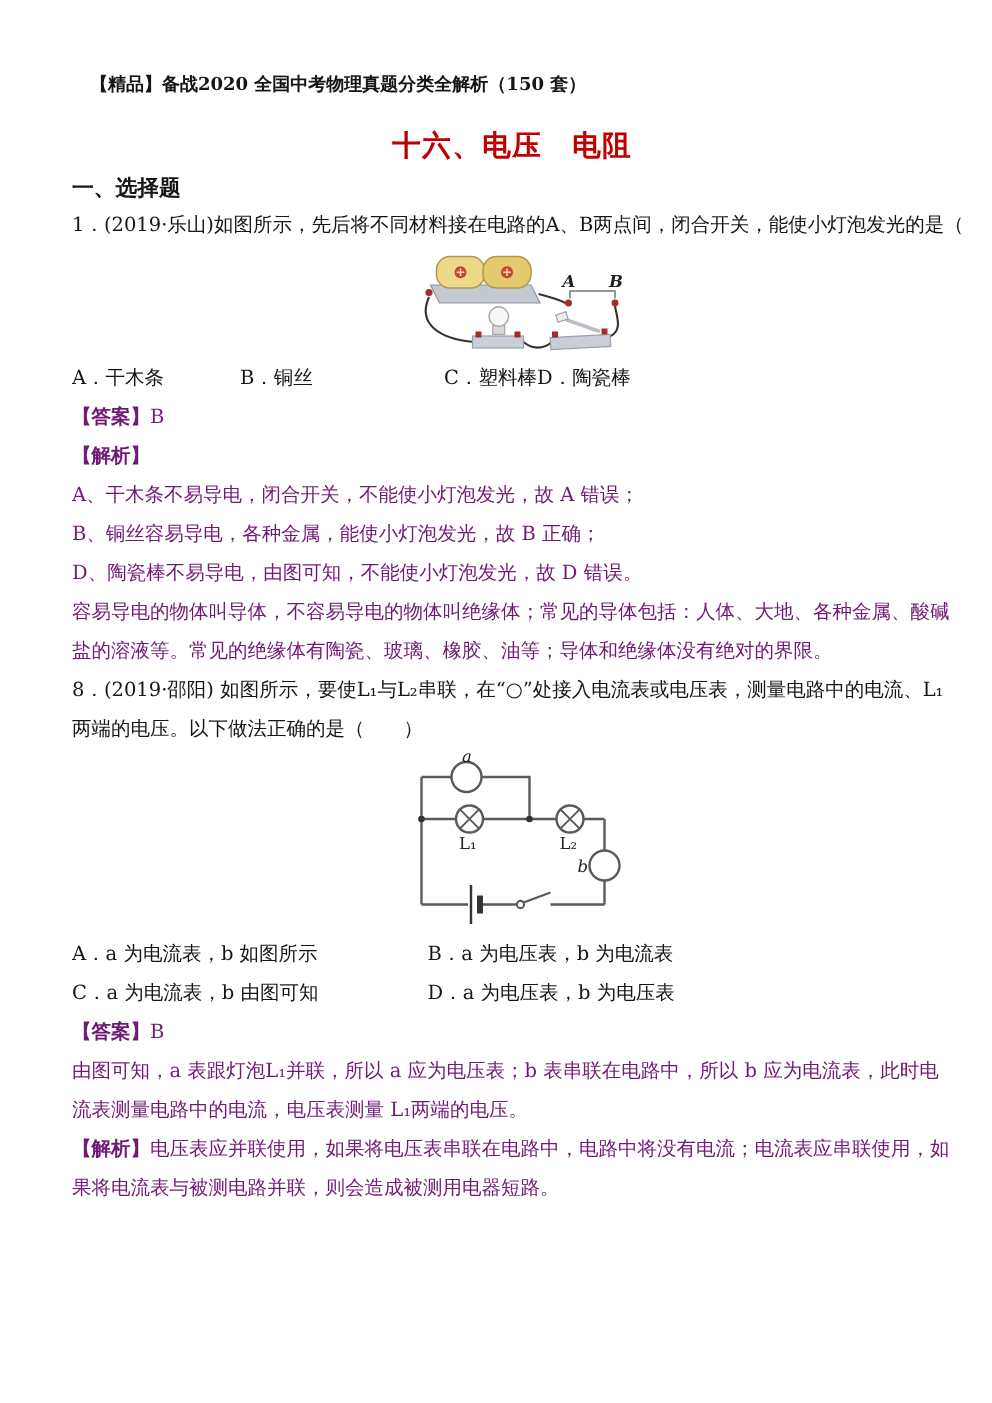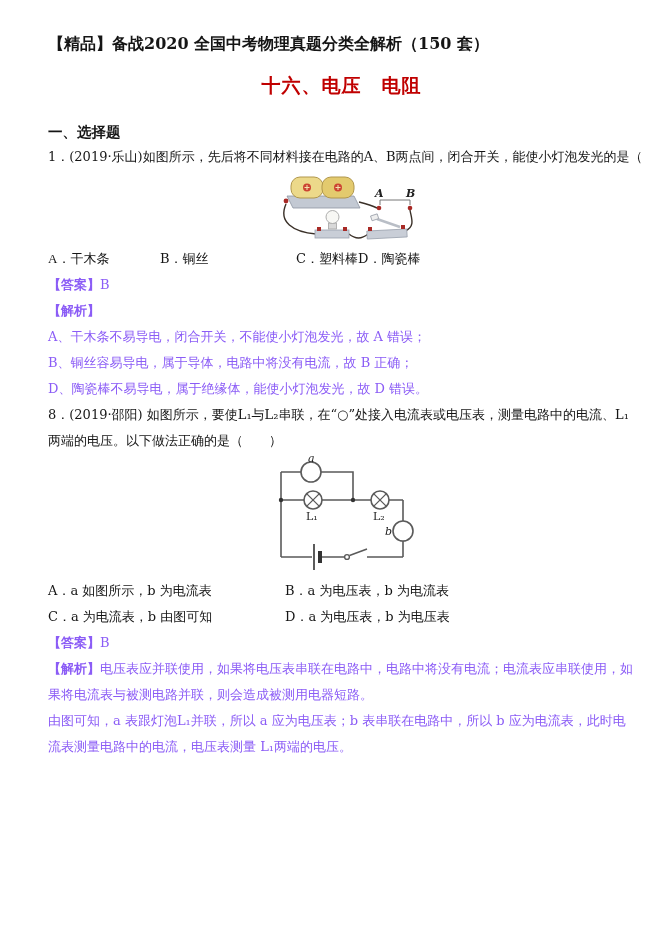--- a/index.html
+++ b/index.html
@@ -5,28 +5,28 @@
   html,body{margin:0;padding:0;background:#fff;}
   .page{
     position:relative;
     width:661px;height:935px;
     background:#ffffff;
     font-family:"DejaVu Serif","Liberation Serif",serif;
     color:#151515;
     overflow:hidden;
   }
   .content{padding:0 26px 0 48px;}
-  .hdr{margin:0;padding-top:36px;font-size:16px;font-weight:bold;line-height:16px;}
+  .hdr{margin:12px;padding-top:36px;font-size:12px;font-weight:bold;line-height:16px;}
   .doc-title{margin:20px 0 0 0;font-size:19px;font-weight:bold;line-height:26px;text-align:center;color:#c00000;letter-spacing:1px;}
-  .sect{margin:22px 0 0 0;font-size:14.5px;font-weight:bold;line-height:24px;}
+  .sect{margin:4px 0 0 0;font-size:14.5px;font-weight:bold;line-height:24px;}
   .line{margin:0;font-size:13px;line-height:26px;}
   .nowrap{white-space:nowrap;}
-  .red{color:#8b5cf6;}
+  .red{color:#701a75;}
   .lbl{font-weight:bold;}
-  .opt-a{display:inline-block;width:112px;font-family:Liberation Serif, serif;}
+  .opt-a{display:inline-block;width:112px;}
   .opt-b{display:inline-block;width:87px;}
   .opt-c{display:inline-block;width:111px;text-align:right;}
   .col1{display:inline-block;width:237px;}
   .fig1{width:150px;height:76px;margin:0 auto;position:relative;left:12px;}
   .fig2{width:165px;height:124px;margin:0 auto;}
   svg{display:block;}
 </style>
 </head>
 <body>
 
@@ -89,22 +89,23 @@
     </div>
 
     <p class="line nowrap">
       <span class="opt-a">A．干木条</span><span class="opt-b">B．铜丝</span><span class="opt-c">C．塑料棒</span><span>D．陶瓷棒</span>
     </p>
 
     <p class="line red nowrap"><span class="lbl">【答案】</span><span>B</span></p>
 
     <p class="line red nowrap lbl">【解析】</p>
     <p class="line red nowrap">A、干木条不易导电，闭合开关，不能使小灯泡发光，故 A 错误；</p>
-    <p class="line red nowrap">B、铜丝容易导电，属于导体，电路中将没有电流，故 B 正确；</p>
-    <p class="line red nowrap">D、陶瓷棒不易导电，属于绝缘体，能使小灯泡发光，故 D 错误。</p>
+    <p class="line red nowrap">B、铜丝容易导电，各种金属，能使小灯泡发光，故 B 正确；</p>
+    <p class="line red nowrap">D、陶瓷棒不易导电，由图可知，不能使小灯泡发光，故 D 错误。</p>
+    <p class="line red">容易导电的物体叫导体，不容易导电的物体叫绝缘体；常见的导体包括：人体、大地、各种金属、酸碱盐的溶液等。常见的绝缘体有陶瓷、玻璃、橡胶、油等；导体和绝缘体没有绝对的界限。</p>
 
     <p class="line">8．(2019·邵阳) 如图所示，要使L₁与L₂串联，在“○”处接入电流表或电压表，测量电路中的电流、L₁两端的电压。以下做法正确的是（　　）</p>
 
     <div class="fig2">
       <svg width="165" height="124" viewBox="0 0 165 124">
         <g stroke="#5a5a5a" stroke-width="1.6" fill="none">
           <path d="M22,18 V103"></path>
           <path d="M22,18 H42 M62,18 H94 V46"></path>
           <path d="M22,46 H45 M63,46 H112 M130,46 H144"></path>
           <path d="M144,46 V67 M144,87 V103"></path>
@@ -138,26 +139,26 @@
         </g>
 
         <g>
           <circle cx="88" cy="103" r="2.4" fill="#fff" stroke="#5a5a5a" stroke-width="1.4"></circle>
           <line x1="90.5" y1="101.5" x2="108" y2="95" stroke="#5a5a5a" stroke-width="1.6"></line>
         </g>
       </svg>
     </div>
 
     <p class="line nowrap">
-      <span class="col1">A．a 如图所示，b 为电流表</span><span>B．a 为电压表，b 为电流表</span>
+      <span class="col1">A．a 为电流表，b 如图所示</span><span>B．a 为电压表，b 为电流表</span>
     </p>
     <p class="line nowrap">
       <span class="col1">C．a 为电流表，b 由图可知</span><span>D．a 为电压表，b 为电压表</span>
     </p>
 
     <p class="line red nowrap"><span class="lbl">【答案】</span><span>B</span></p>
 
+    <p class="line red">由图可知，a 表跟灯泡L₁并联，所以 a 应为电压表；b 表串联在电路中，所以 b 应为电流表，此时电流表测量电路中的电流，电压表测量 L₁两端的电压。</p>
+
     <p class="line red"><span class="lbl">【解析】</span><span>电压表应并联使用，如果将电压表串联在电路中，电路中将没有电流；电流表应串联使用，如果将电流表与被测电路并联，则会造成被测用电器短路。</span></p>
-
-    <p class="line red">由图可知，a 表跟灯泡L₁并联，所以 a 应为电压表；b 表串联在电路中，所以 b 应为电流表，此时电流表测量电路中的电流，电压表测量 L₁两端的电压。</p>
 
   </div>
 </div>
 
 </body></html>

